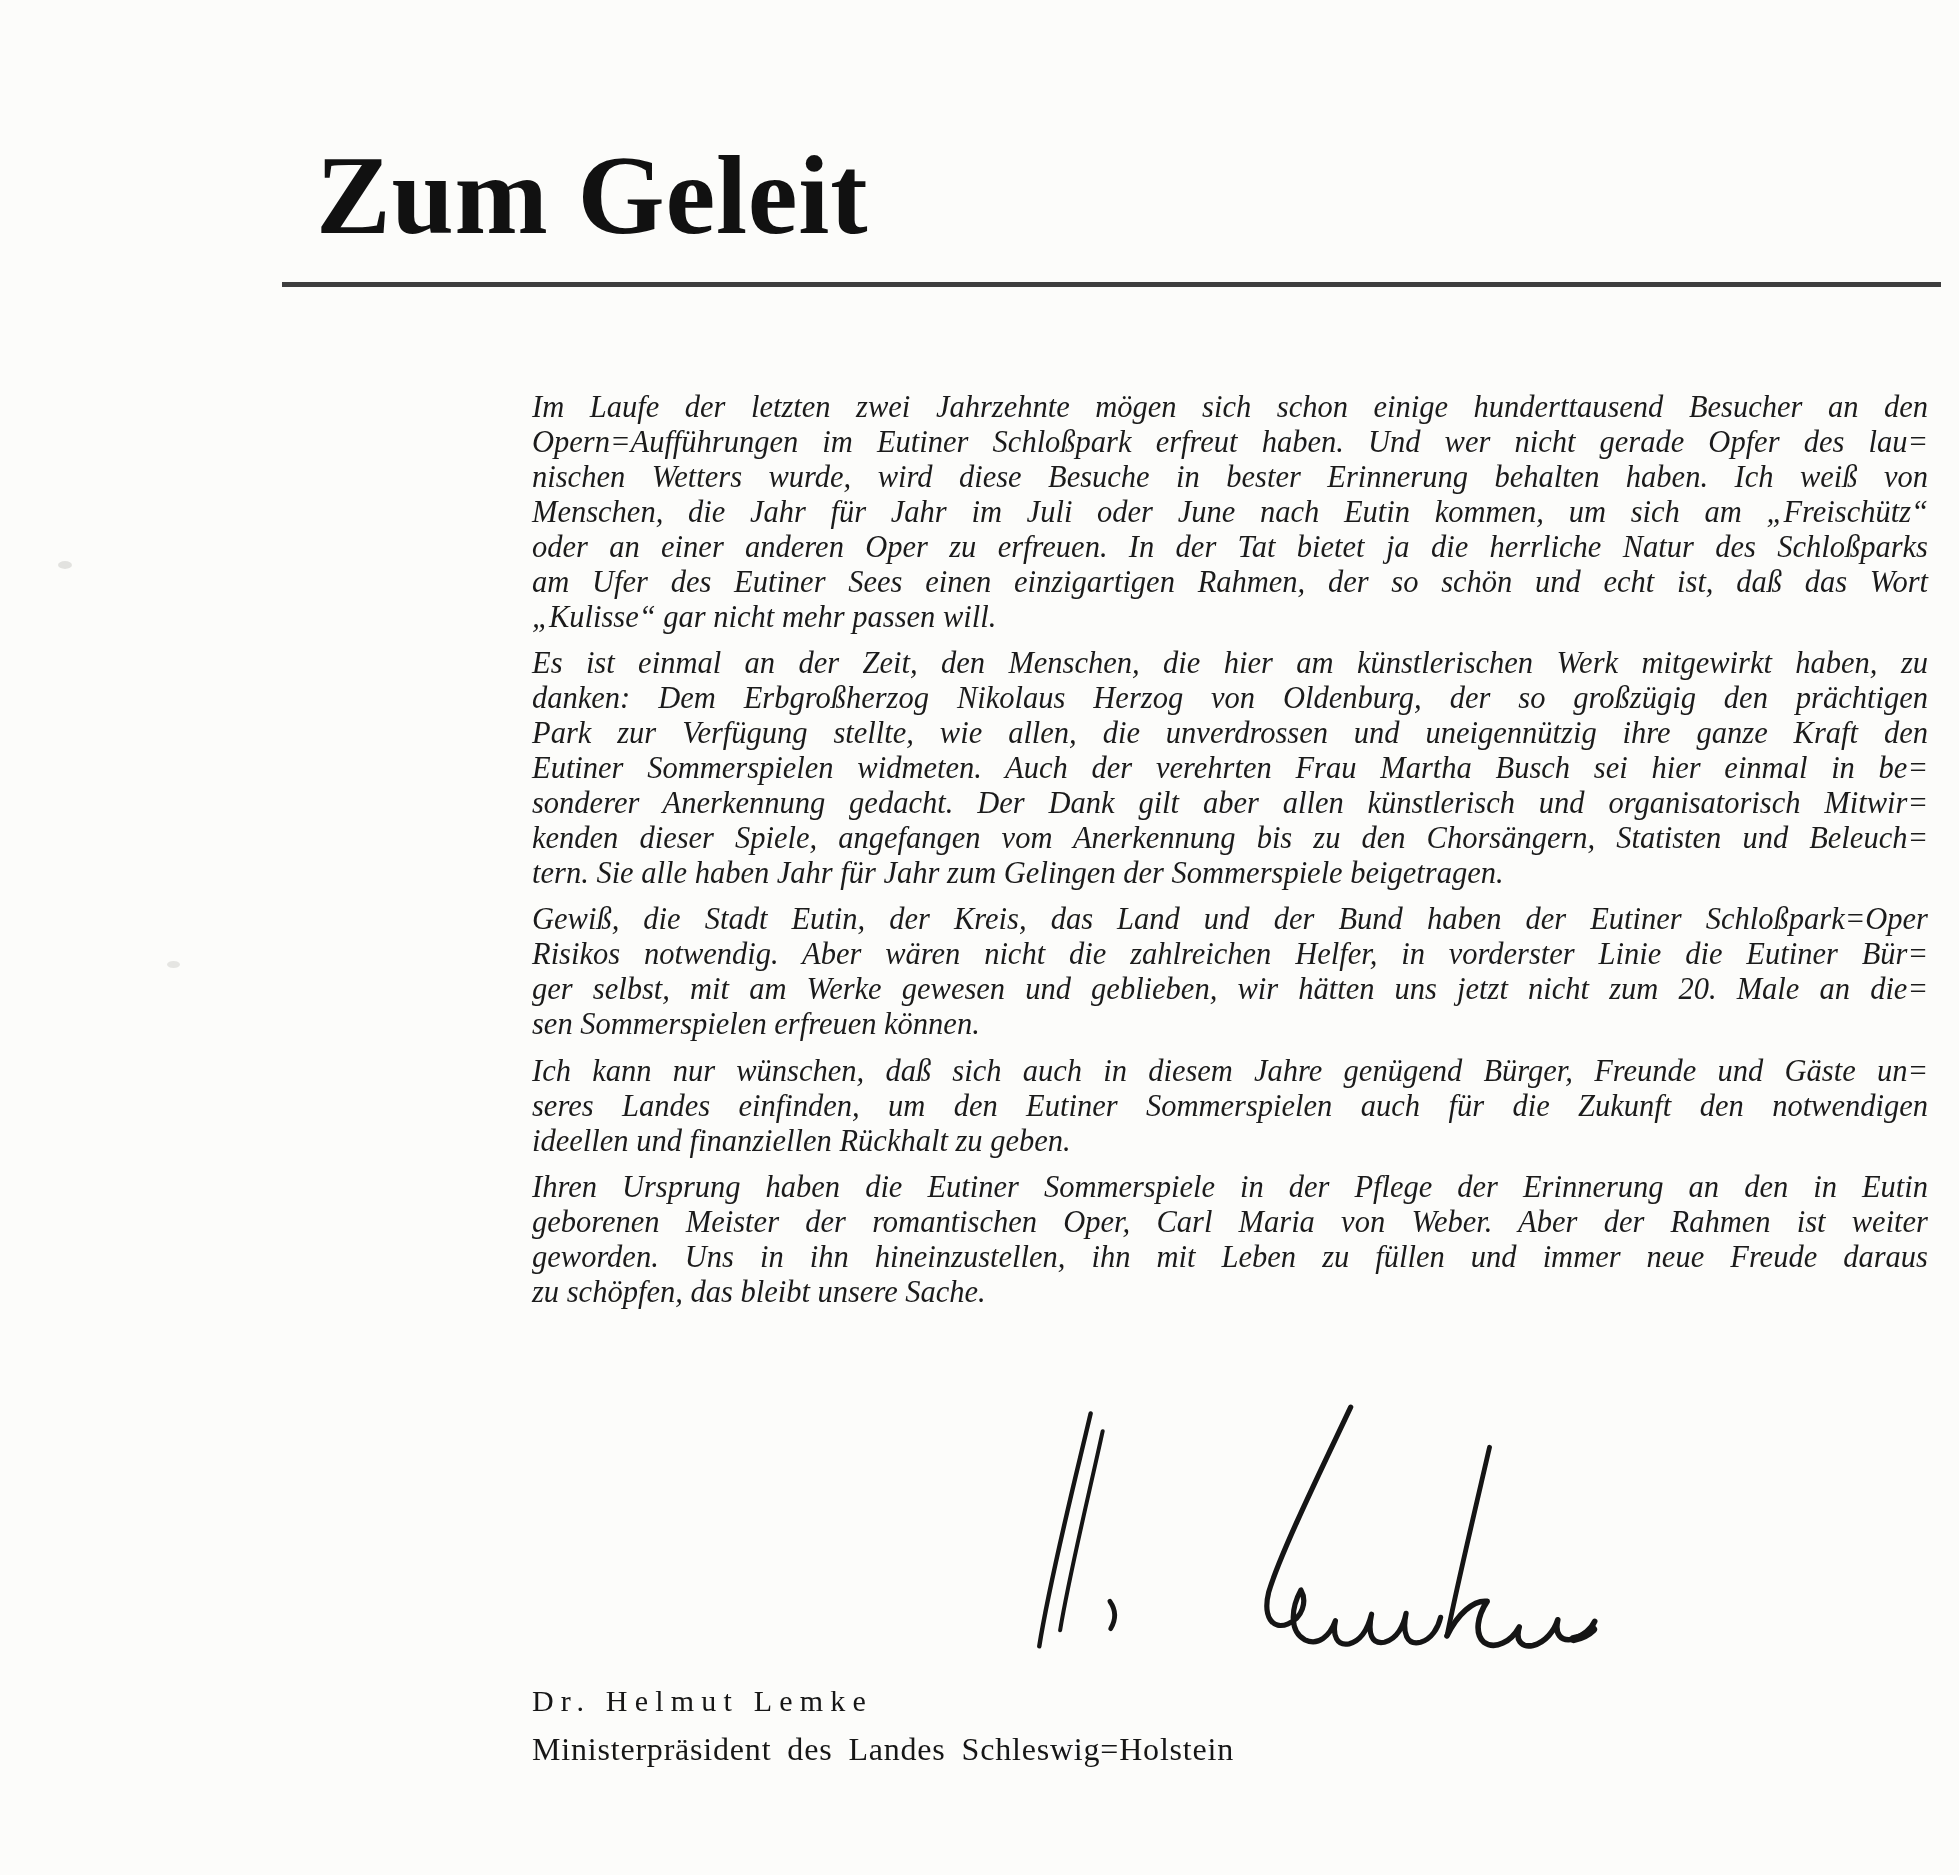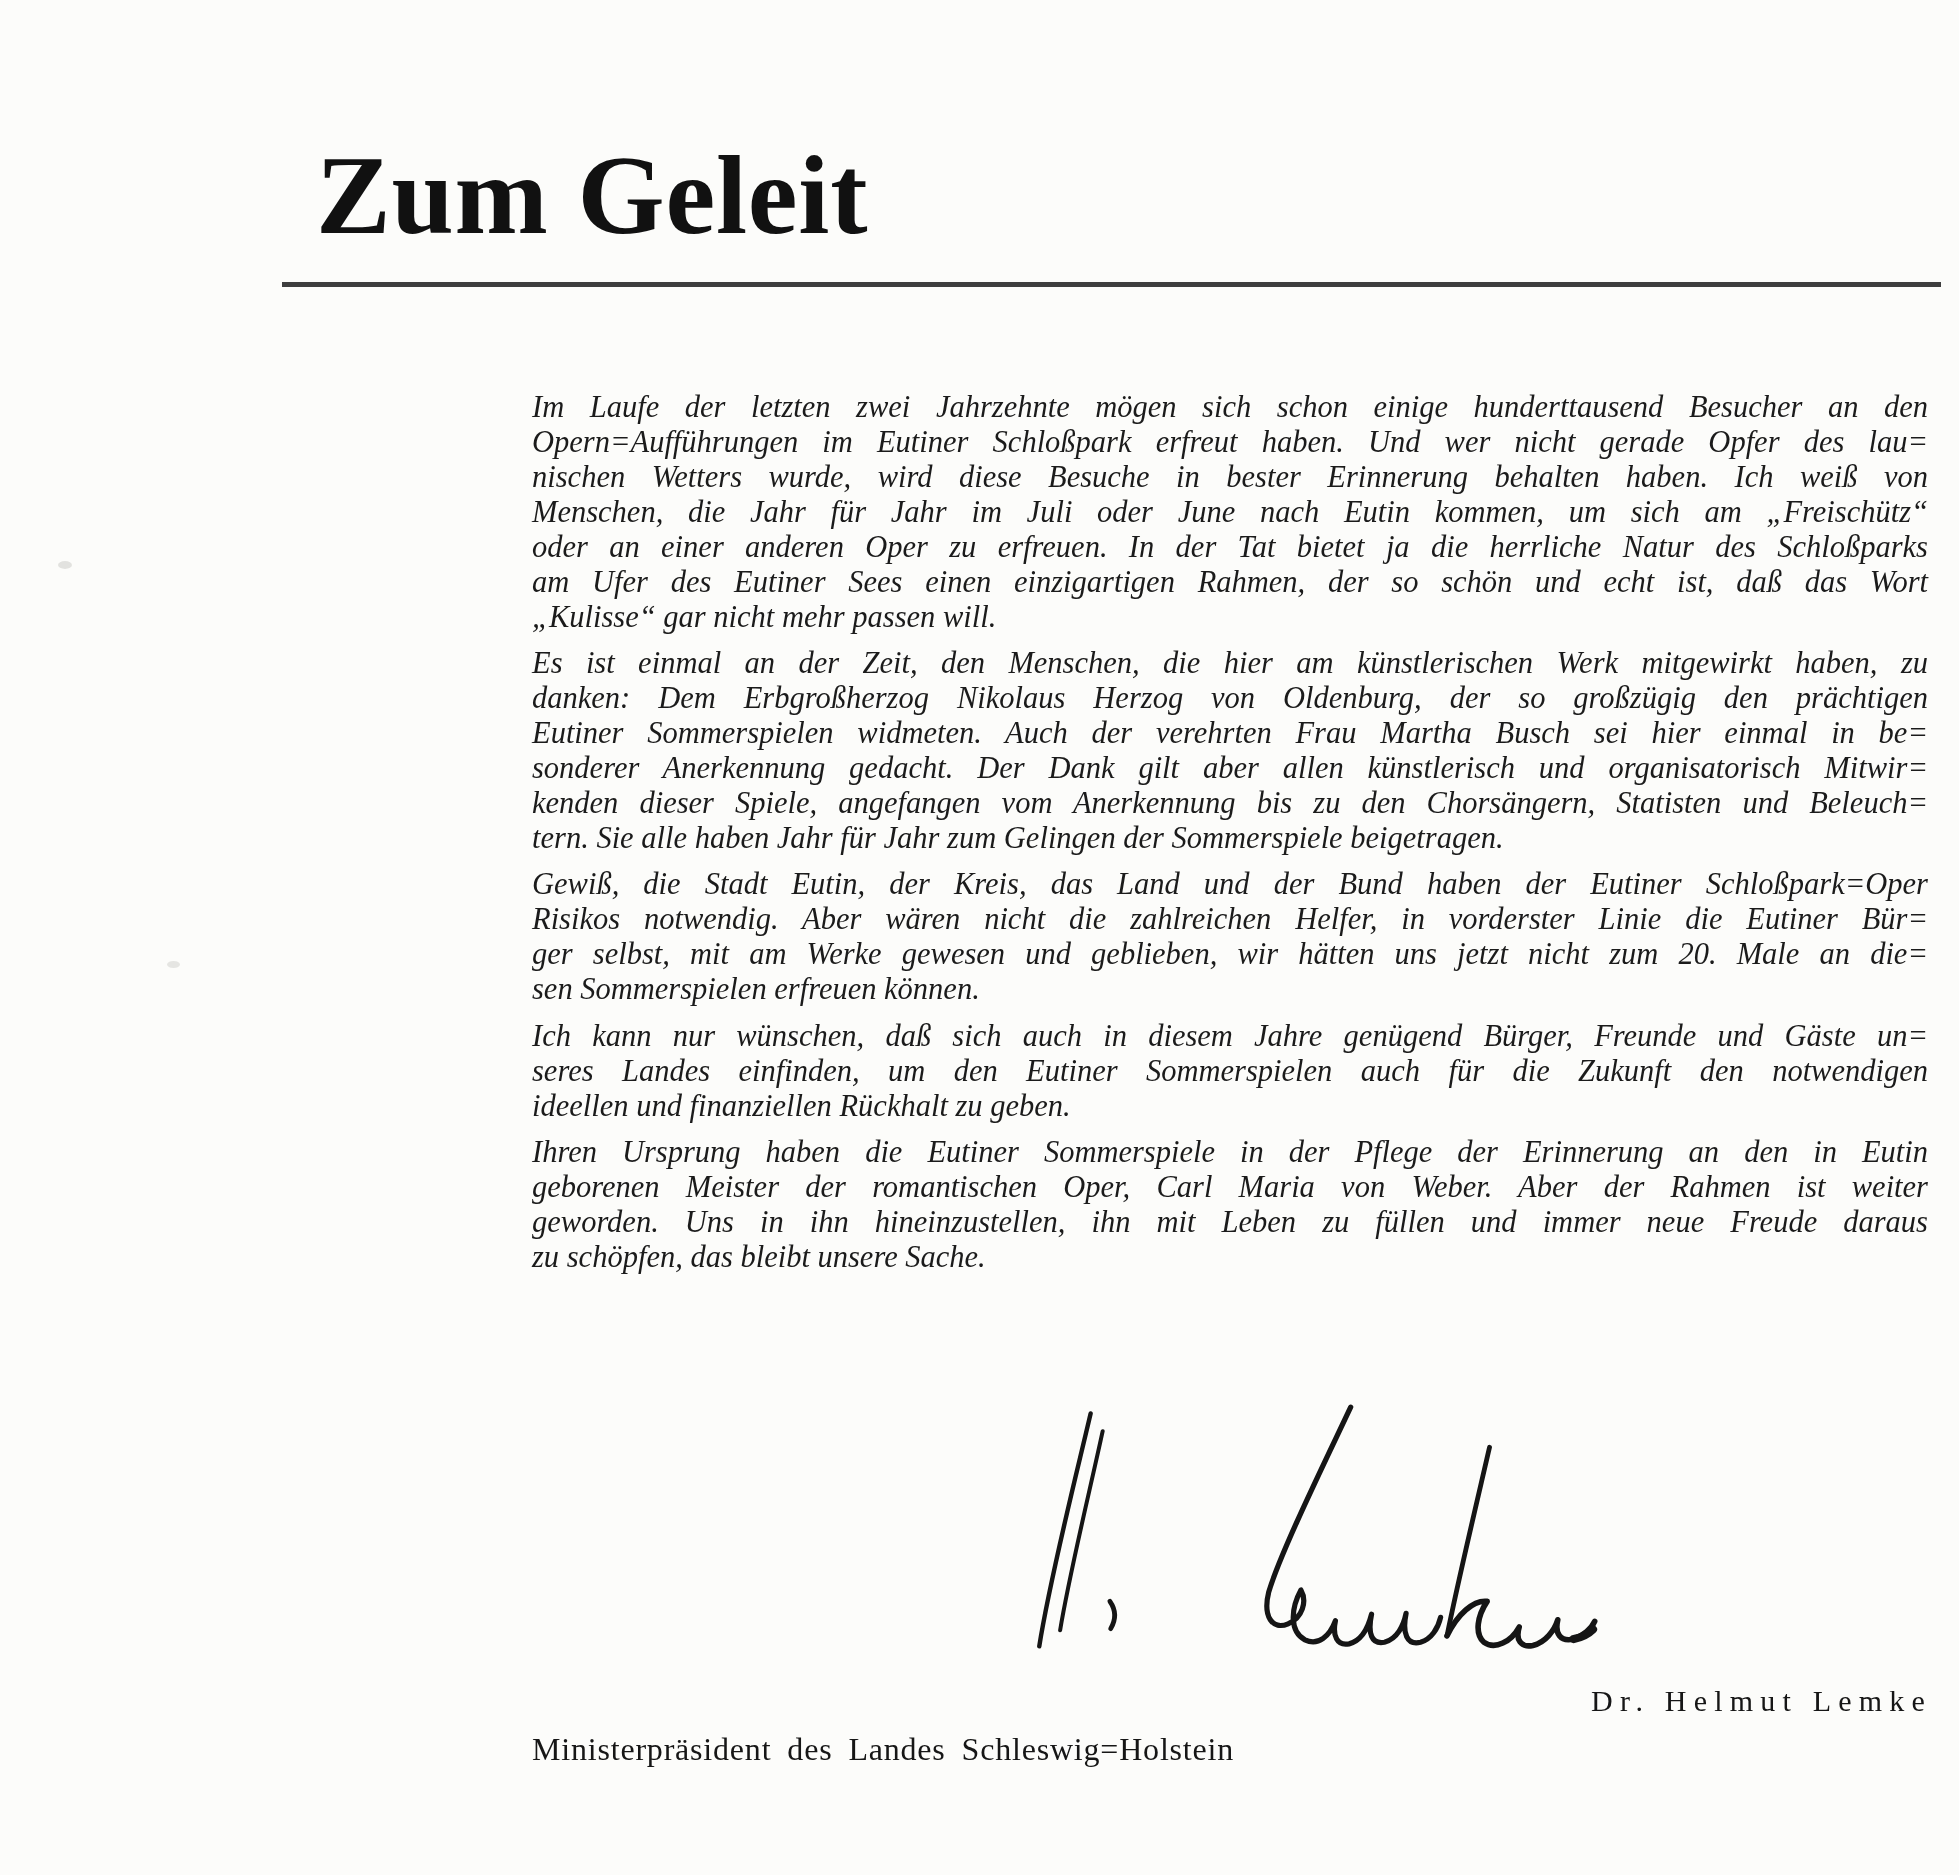--- a/index.html
+++ b/index.html
@@ -49,21 +49,21 @@
     left: 1020px;
     top: 1397px;
     width: 610px;
     height: 265px;
   }
   .cap-name {
     position: absolute;
     left: 532px;
     top: 1684px;
     width: 1400px;
-    text-align: right;
+    text-align: left;
     font-size: 30px;
     letter-spacing: 7.2px;
     color: #161616;
     white-space: nowrap;
   }
   .cap-role {
     position: absolute;
     left: 532px;
     top: 1731px;
     width: 1400px;
@@ -95,20 +95,21 @@
       <div class="line">Opern=Aufführungen im Eutiner Schloßpark erfreut haben. Und wer nicht gerade Opfer des lau=</div>
       <div class="line">nischen Wetters wurde, wird diese Besuche in bester Erinnerung behalten haben. Ich weiß von</div>
       <div class="line">Menschen, die Jahr für Jahr im Juli oder June nach Eutin kommen, um sich am „Freischütz“</div>
       <div class="line">oder an einer anderen Oper zu erfreuen. In der Tat bietet ja die herrliche Natur des Schloßparks</div>
       <div class="line">am Ufer des Eutiner Sees einen einzigartigen Rahmen, der so schön und echt ist, daß das Wort</div>
       <div class="line last">„Kulisse“ gar nicht mehr passen will.</div>
     </div>
     <div class="para">
       <div class="line">Es ist einmal an der Zeit, den Menschen, die hier am künstlerischen Werk mitgewirkt haben, zu</div>
       <div class="line">danken: Dem Erbgroßherzog Nikolaus Herzog von Oldenburg, der so großzügig den prächtigen</div>
+      <div class="line">Park zur Verfügung stellte, wie allen, die unverdrossen und uneigennützig ihre ganze Kraft den</div>
       <div class="line">Eutiner Sommerspielen widmeten. Auch der verehrten Frau Martha Busch sei hier einmal in be=</div>
       <div class="line">sonderer Anerkennung gedacht. Der Dank gilt aber allen künstlerisch und organisatorisch Mitwir=</div>
       <div class="line">kenden dieser Spiele, angefangen vom Anerkennung bis zu den Chorsängern, Statisten und Beleuch=</div>
       <div class="line last">tern. Sie alle haben Jahr für Jahr zum Gelingen der Sommerspiele beigetragen.</div>
     </div>
     <div class="para">
       <div class="line">Gewiß, die Stadt Eutin, der Kreis, das Land und der Bund haben der Eutiner Schloßpark=Oper</div>
       <div class="line">Risikos notwendig. Aber wären nicht die zahlreichen Helfer, in vorderster Linie die Eutiner Bür=</div>
       <div class="line">ger selbst, mit am Werke gewesen und geblieben, wir hätten uns jetzt nicht zum 20. Male an die=</div>
       <div class="line last">sen Sommerspielen erfreuen können.</div>

